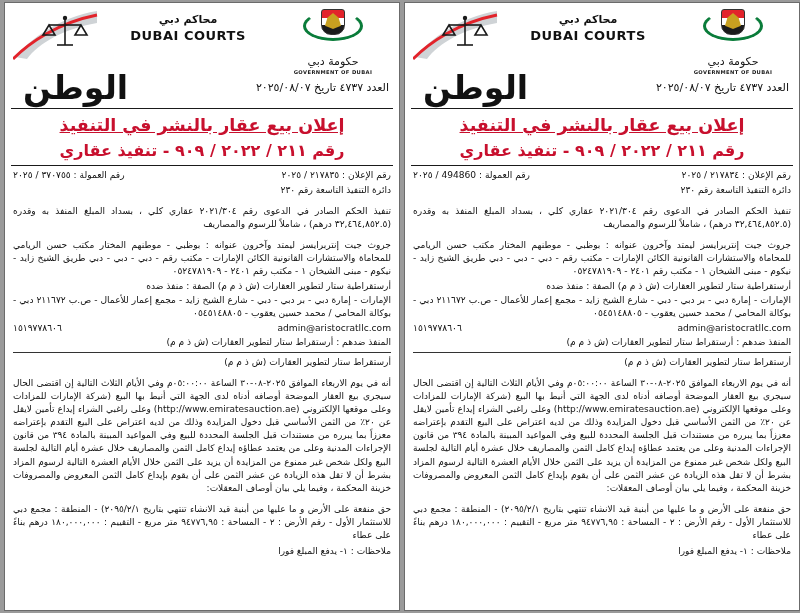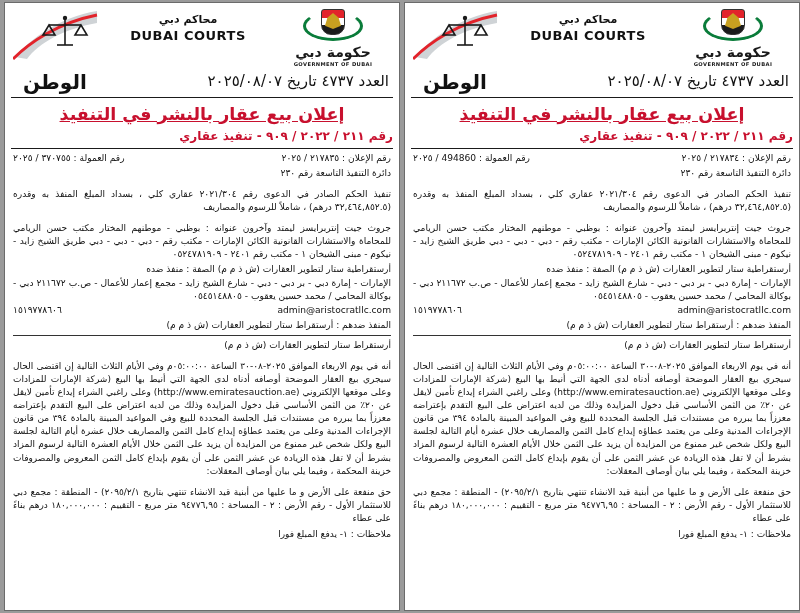--- a/index.html
+++ b/index.html
@@ -74,24 +74,24 @@
     box-sizing: border-box;
   }
   .emblem .falcon {
     position: absolute;
     left: 22px; top: 4px;
     width: 16px; height: 16px;
     background: #c8a020;
     clip-path: polygon(50% 0, 85% 30%, 100% 80%, 50% 100%, 0 80%, 15% 30%);
   }
   .gov-ar {
-    font-size: 14px;
+    font-size: 11px;
     color: #1a1a1a;
-    font-weight: bold;
-    margin-top: 1px;
+    font-weight: normal;
+    margin-top: 12px;
     letter-spacing: 0;
   }
   .gov-en {
     font-size: 5.2px;
     color: #1a1a1a;
     font-weight: bold;
     letter-spacing: .4px;
     margin-top: 1px;
   }
   .hdr-mid {
@@ -128,28 +128,28 @@
   
   .masthead {
     display: flex;
     flex-direction: row;
     align-items: center;
     justify-content: space-between;
     margin-top: 2px;
     padding: 0 4px 2px 4px;
   }
   .masthead .issue {
-    font-size: 15px;
+    font-size: 11px;
     color: #111;
     line-height: 1.45;
     text-align: right;
     direction: rtl;
   }
   .alwatan {
-    font-size: 20px;
+    font-size: 33px;
     font-weight: bold;
     color: #111;
     letter-spacing: -1px;
     line-height: 1;
     padding-left: 8px;
   }
   .rule {
     border: 0;
     border-top: 1.5px solid #1a1a1a;
     margin: 2px 0 3px 0;
@@ -157,22 +157,22 @@
   .title-ar {
     text-align: center;
     font-size: 17.5px;
     font-weight: bold;
     color: #c8102e;
     line-height: 1.5;
     margin: 2px 0 1px 0;
     text-decoration: underline;
   }
   .subtitle-ar {
-    text-align: right;
-    font-size: 12px;
+    text-align: center;
+    font-size: 16px;
     font-weight: bold;
     color: #c8102e;
     line-height: 1.45;
     margin-bottom: 3px;
   }
   .rule2 {
     border: 0;
     border-top: 1.5px solid #1a1a1a;
     margin: 3px 0 3px 0;
   }

